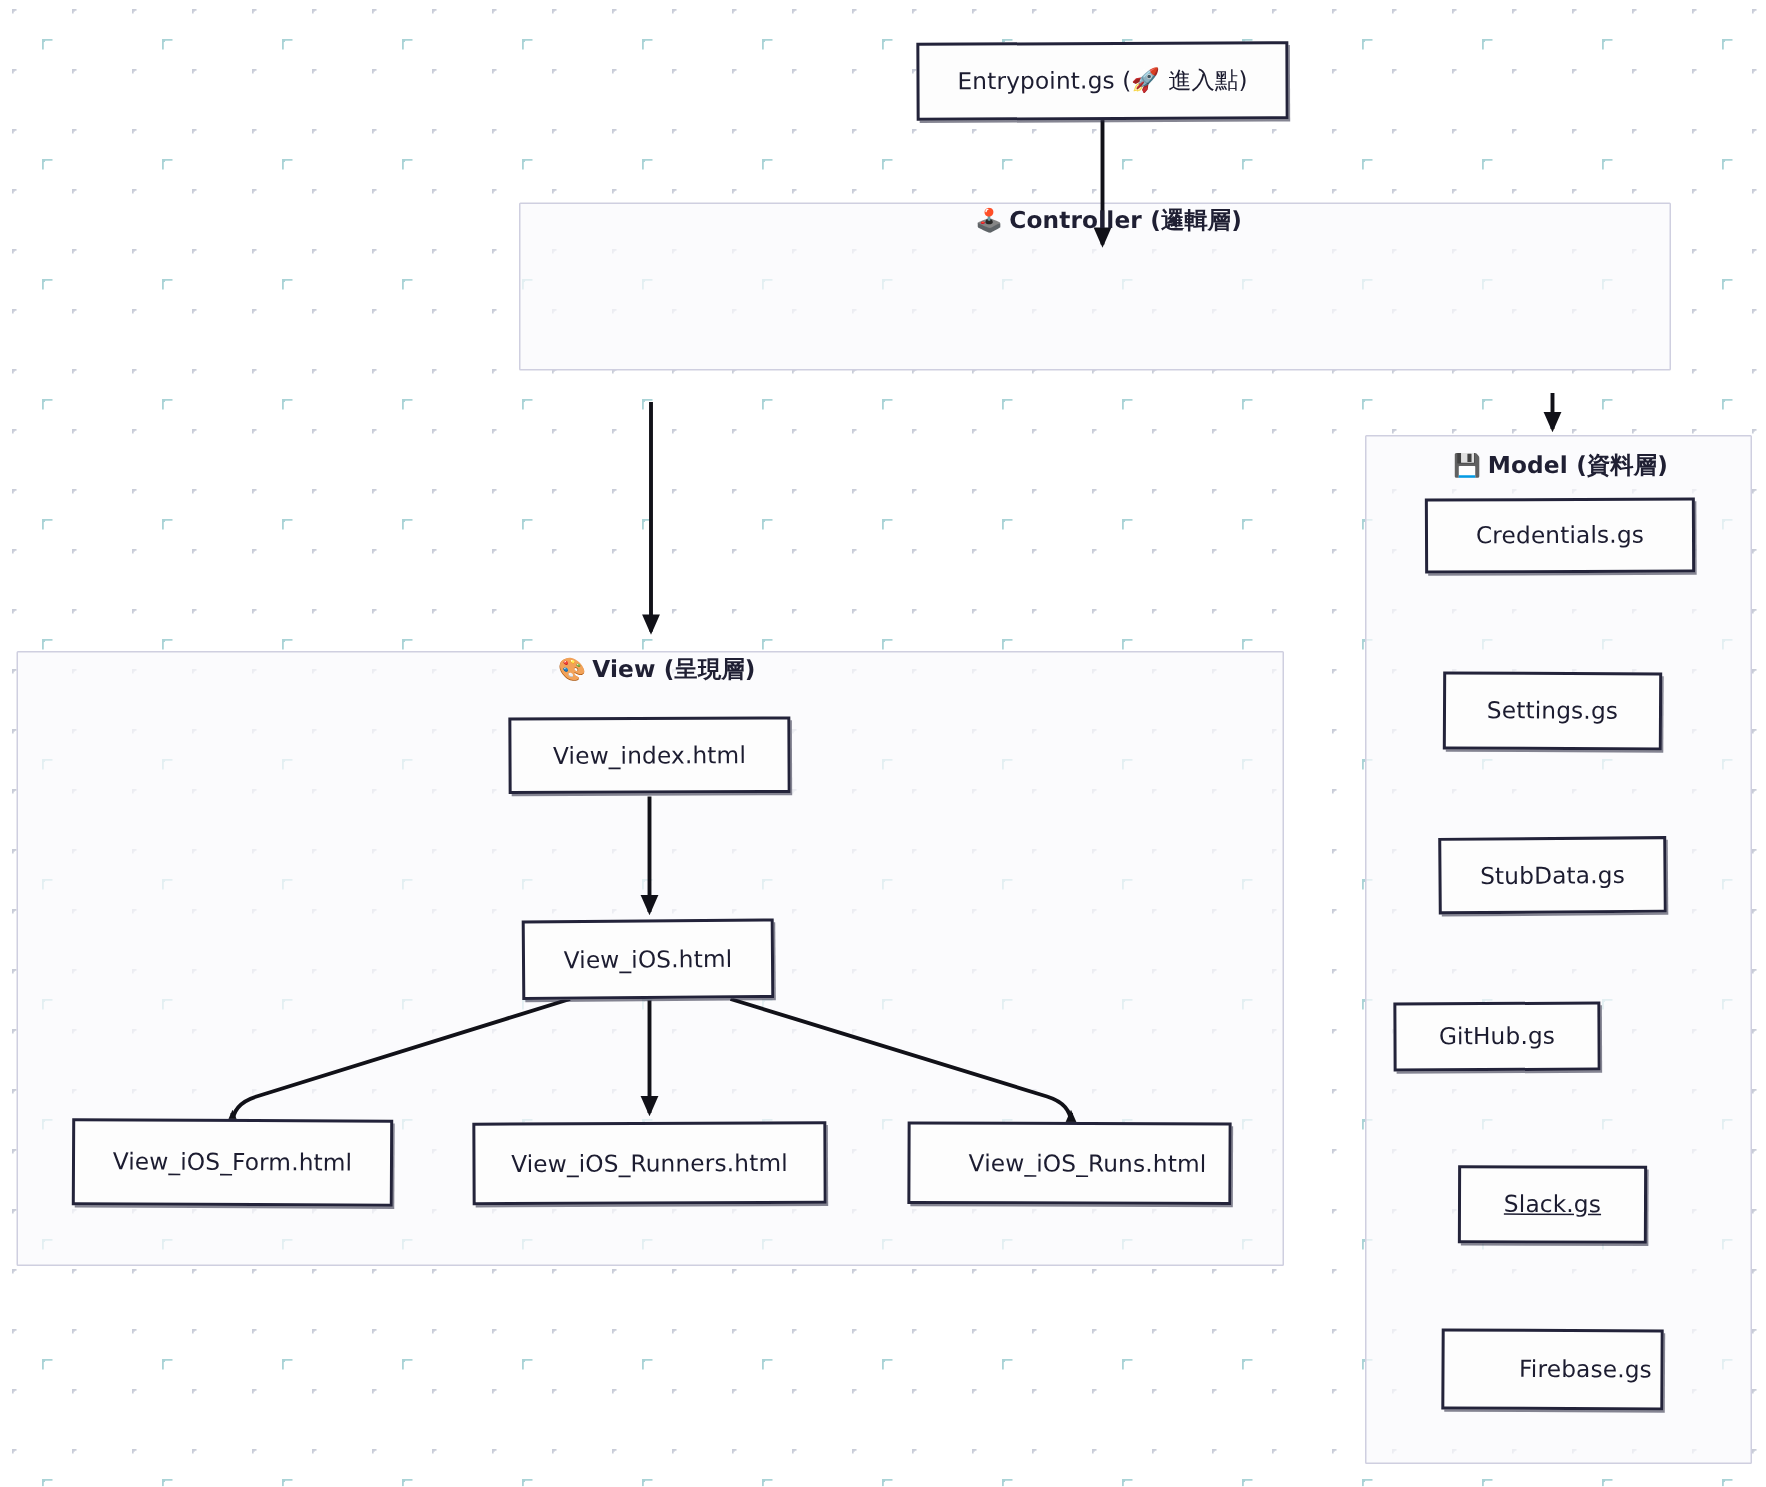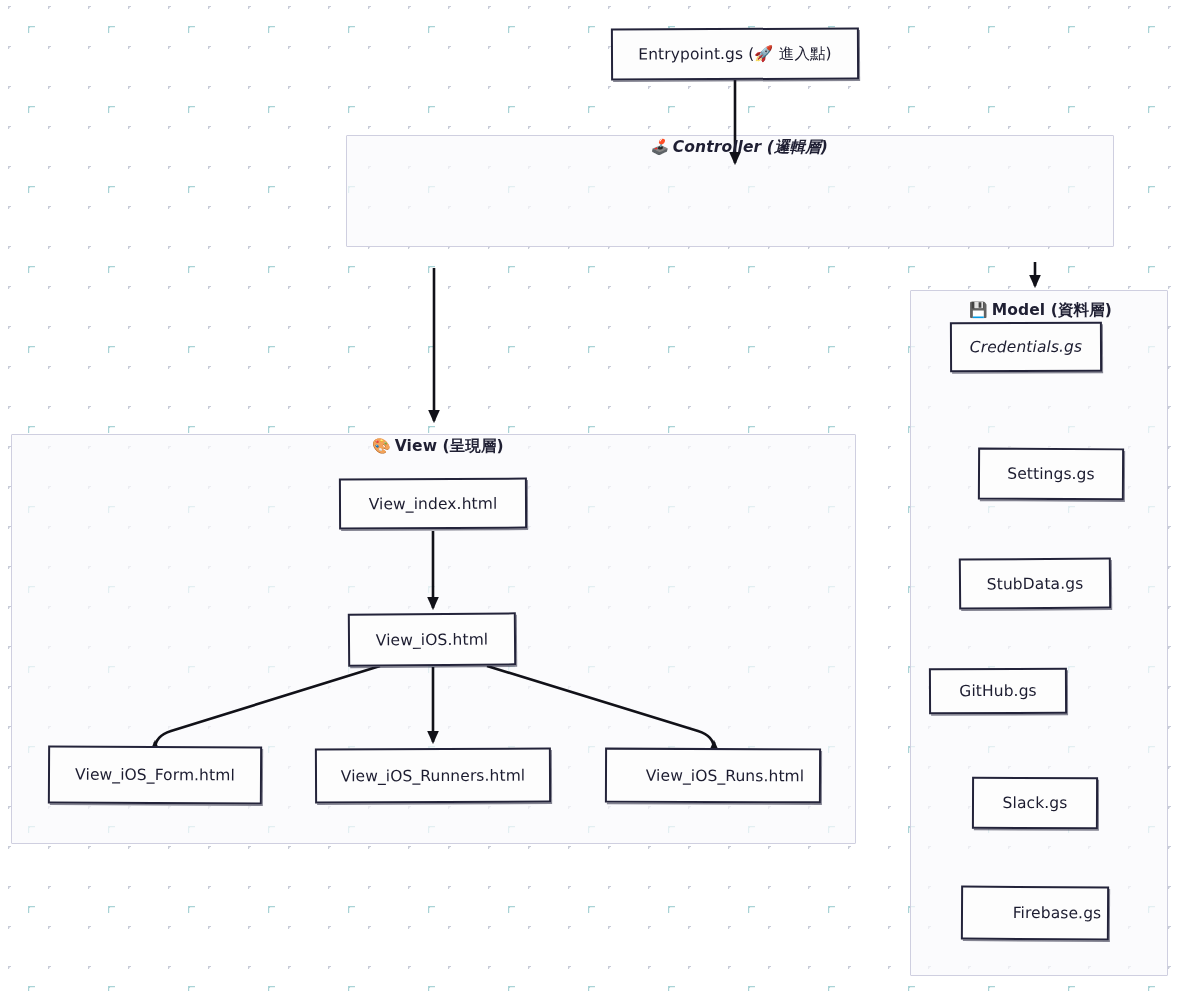--- a/index.html
+++ b/index.html
@@ -119,21 +119,21 @@
       <path d="M433,531 L433,608"></path>
 
       <path d="M380,666 L171,731 Q155,736 155,749 L155,742"></path>
 
       <path d="M433,667 L433,742"></path>
 
       <path d="M487,666 L698,731 Q714,736 714,749 L714,742"></path>
     </g>
   </svg>
 
-  <div class="group-label" style="left:650px; top:137px;font-style:italic;">
+  <div class="group-label" style="left:650px; top:137px;">
     <span class="emoji">🕹️</span><span>Controller (邏輯層)</span>
   </div>
 
   <div class="group-label" style="left:372px; top:436px;text-align:center;">
     <span class="emoji">🎨</span><span>View (呈現層)</span>
   </div>
 
   <div class="group-label" style="left:969px; top:300px;text-align:right;">
     <span class="emoji">💾</span><span>Model (資料層)</span>
   </div>
@@ -144,25 +144,25 @@
   <div class="node skew-a" style="left:339px; top:478px; width:188px; height:51px;">View_index.html</div>
 
   <div class="node skew-c" style="left:348px; top:613px; width:168px; height:53px;">View_iOS.html</div>
 
   <div class="node skew-b" style="left:48px; top:746px; width:214px; height:58px;">View_iOS_Form.html</div>
 
   <div class="node skew-a" style="left:315px; top:748px; width:236px; height:55px;">View_iOS_Runners.html</div>
 
   <div class="node skew-d" style="left:605px; top:748px; width:216px; height:55px;padding-left:24px;">View_iOS_Runs.html</div>
 
-  <div class="node skew-a" style="left:950px; top:322px; width:152px; height:50px;font-style:italic;">Credentials.gs</div>
+  <div class="node skew-a" style="left:950px; top:332px; width:180px; height:50px;">Credentials.gs</div>
 
-  <div class="node skew-b" style="left:962px; top:448px; width:146px; height:52px;margin-left:16px;">Settings.gs</div>
+  <div class="node skew-b" style="left:962px; top:448px; width:146px; height:52px;">Settings.gs</div>
 
   <div class="node skew-c" style="left:959px; top:558px; width:152px; height:51px;">StubData.gs</div>
 
   <div class="node skew-a" style="left:929px; top:668px; width:138px; height:46px;">GitHub.gs</div>
 
-  <div class="node skew-d" style="left:972px; top:777px; width:126px; height:52px;">Slack.gs</div>
+  <div class="node skew-d" style="left:972px; top:777px; width:126px; height:52px;text-decoration:underline;">Slack.gs</div>
 
   <div class="node skew-b" style="left:961px; top:886px; width:148px; height:54px;padding-left:44px;">Firebase.gs</div>
 
 </div>
 
 </body></html>

